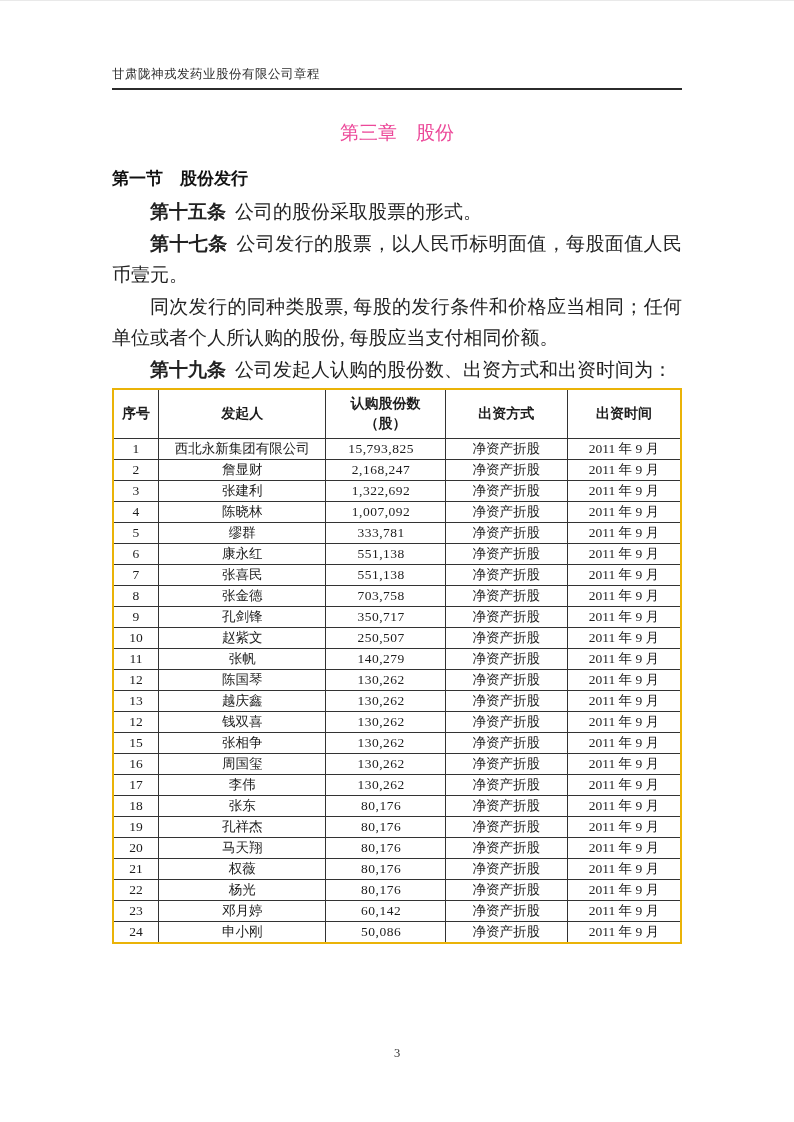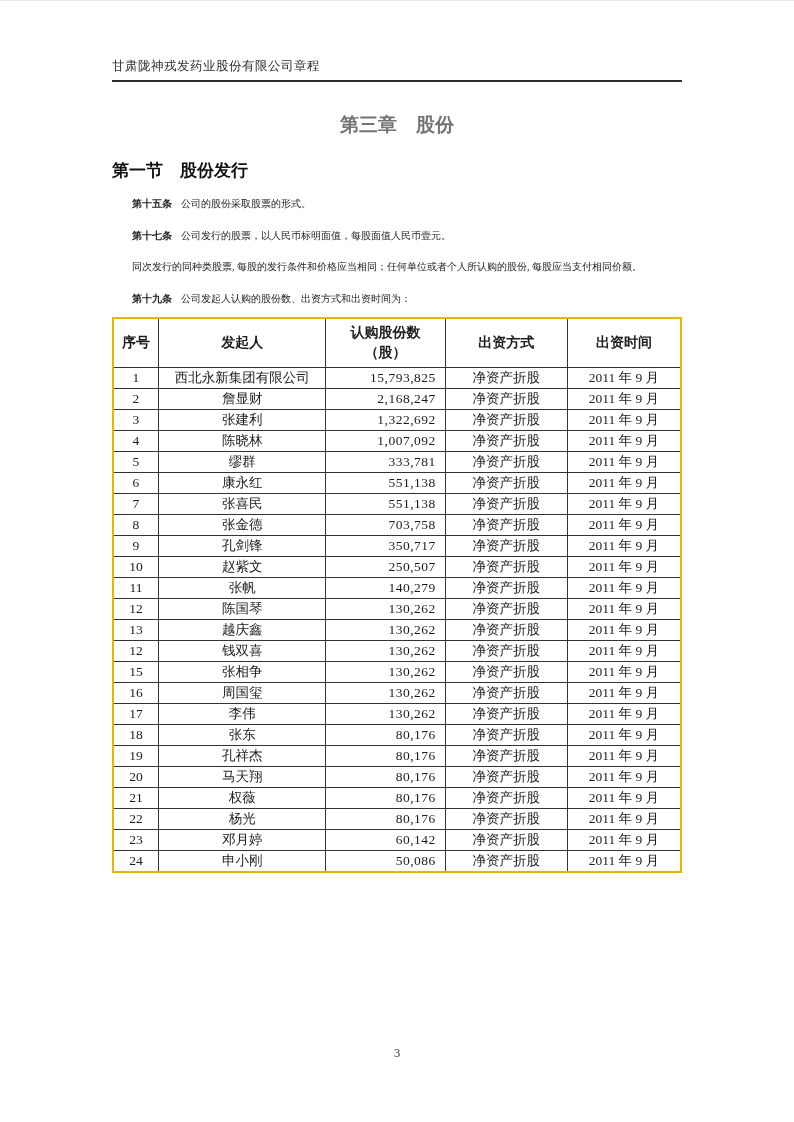--- a/index.html
+++ b/index.html
@@ -7,50 +7,50 @@
     position:relative;
     width:794px; height:1122px;
     background:#ffffff;
     font-family:"Liberation Serif","DejaVu Serif",serif;
     color:#1c1c1c;
     overflow:hidden;
     border-top:1px solid #e9e9e9;
     box-sizing:border-box;
     margin:0 auto;
   }
-  .content { position:absolute; left:112px; width:570px; top:8px; }
+  .content { position:absolute; left:112px; width:570px; top:16px; }
 
   .doc-header {
     padding-top:49px;
     padding-bottom:5px;
     border-bottom:2px solid #2b2b2b;
     font-size:12.5px;
     color:#2e2e2e;
     letter-spacing:0.5px;
   }
 
   .chapter-heading {
     margin:30px 0 0 0;
     text-align:center;
     font-size:19px;
-    font-weight:bold;
-    color:#737373;
+    font-weight:normal;
+    color:#ec4899;
   }
   .section-heading {
     margin:21px 0 0 0;
     text-align:left;
     font-size:17px;
     font-weight:bold;
     color:#111;
   }
 
   .paras { margin-top:6px; }
   .para {
     margin:0;
-    font-size:10px;
+    font-size:19px;
     line-height:31.5px;
     text-indent:2em;
     text-align:justify;
     color:#222;
   }
   .para .clause-label { font-weight:bold; margin-right:9px; }
   .para .clause-label:empty { margin:0; display:none; }
 
   table.promoters {
     margin-top:3px;
@@ -74,21 +74,21 @@
     white-space:pre-line;
     vertical-align:middle;
   }
   .promoters td {
     height:20px;
     line-height:20px;
     padding:0;
     font-size:13.5px;
   }
   .promoters td.num {
-    text-align:right;
+    text-align:center;
     padding-right:9px;
     letter-spacing:0.5px;
   }
 
   .page-number {
     position:absolute;
     left:0; bottom:61px;
     width:100%;
     text-align:center;
     font-size:12.5px;

